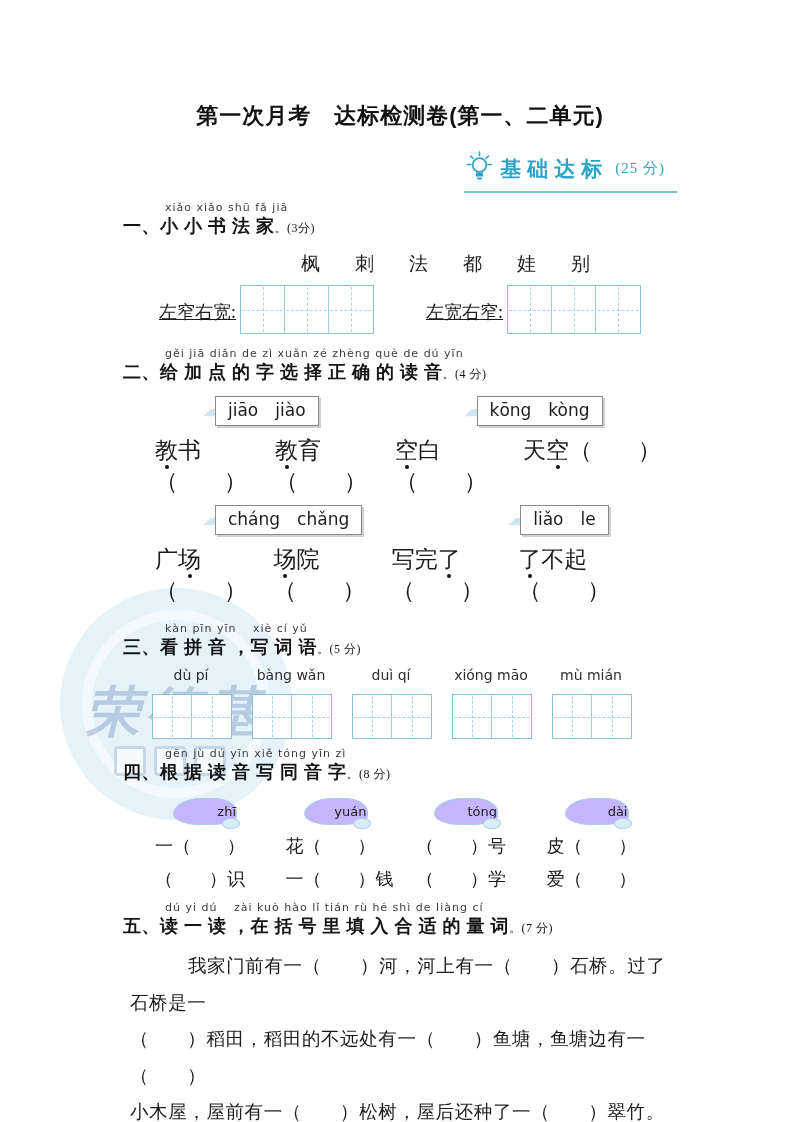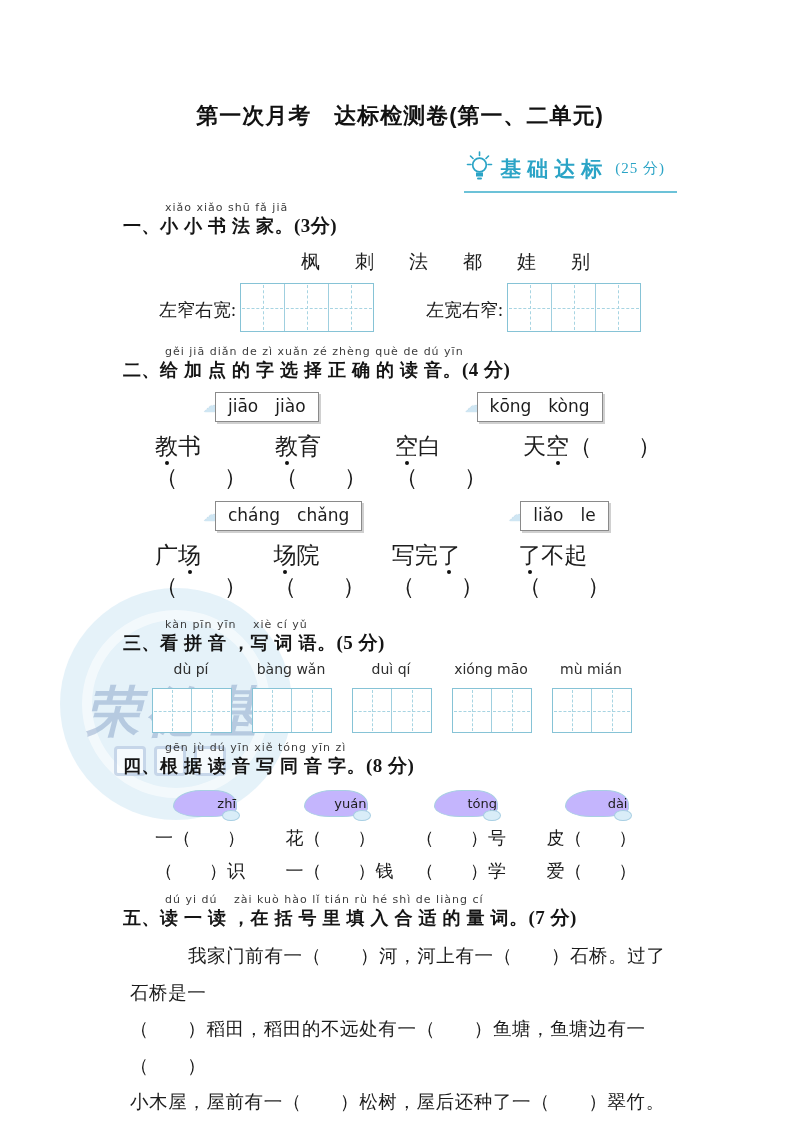--- a/index.html
+++ b/index.html
@@ -32,21 +32,21 @@
   
   .q { margin-top:13px; }
   .q-pinyin {
     font-family:"DejaVu Sans", sans-serif; font-size:11px; color:#3c3c3c;
     margin-left:42px; letter-spacing:1px; line-height:13px;
   }
   .q-title {
     font-family:"Liberation Sans", sans-serif; font-size:18px;
     font-weight:700; color:#151515; line-height:24px; letter-spacing:0.5px;
   }
-  .q-score { font-family:"Liberation Serif", serif; font-weight:700; font-size:19px; }
+  .q-score { font-family:"Liberation Serif", serif; font-weight:400; font-size:12px; }
 
   
   .tian-grid { display:inline-flex; border:1px solid #86c3d6; background:#fff; }
   .tian-cell { position:relative; border-right:1px solid #9fcfdf; }
   .tian-cell:last-child { border-right:none; }
   .tian-cell::before {
     content:""; position:absolute; top:1px; bottom:1px; left:50%;
     border-left:1px dashed #a7d4e2;
   }
   .tian-cell::after {
@@ -54,21 +54,21 @@
     border-top:1px dashed #a7d4e2;
   }
   .cell-lg { width:44px; height:47px; }
   .cell-sm { width:39px; height:43px; }
 
   
   .char-row {
     display:flex; gap:34px; margin:11px 0 0 178px;
     font-size:19px; letter-spacing:1px;
   }
-  .grid-row { display:flex; align-items:flex-end; margin:8px 0 0 36px; }
+  .grid-row { display:flex; align-items:flex-end; margin:8px 0 0 36px;text-decoration:underline; }
   .grid-label { font-size:18px; margin:0 4px 10px 0; }
   .grid-gap { margin-left:52px; }
 
   
   .opt-row { display:flex; margin:10px 0 0 92px; }
   .opt-box {
     position:relative; display:inline-block; background:#fff;
     border:1px solid #8a8a8a; box-shadow:2px 2px 0 rgba(150,150,150,.45);
     padding:2px 12px 3px; font-family:"DejaVu Sans", sans-serif; font-size:17px;
   }

